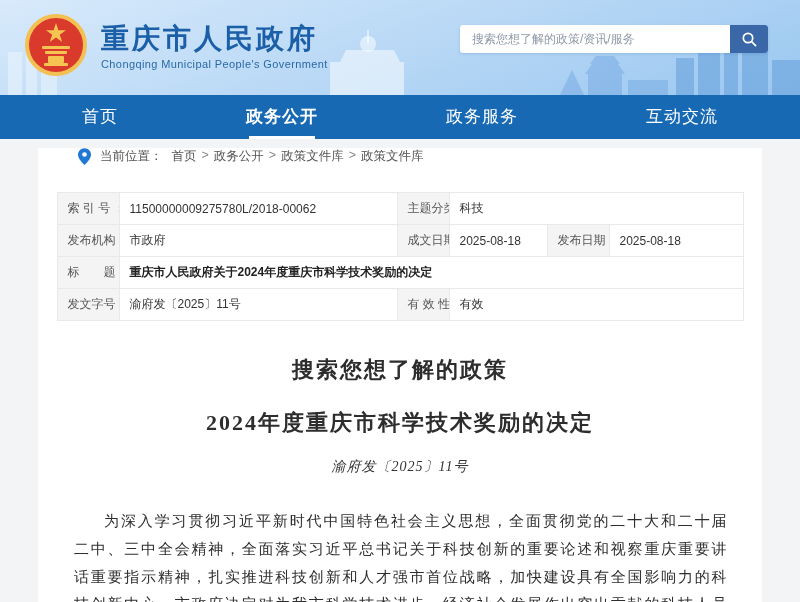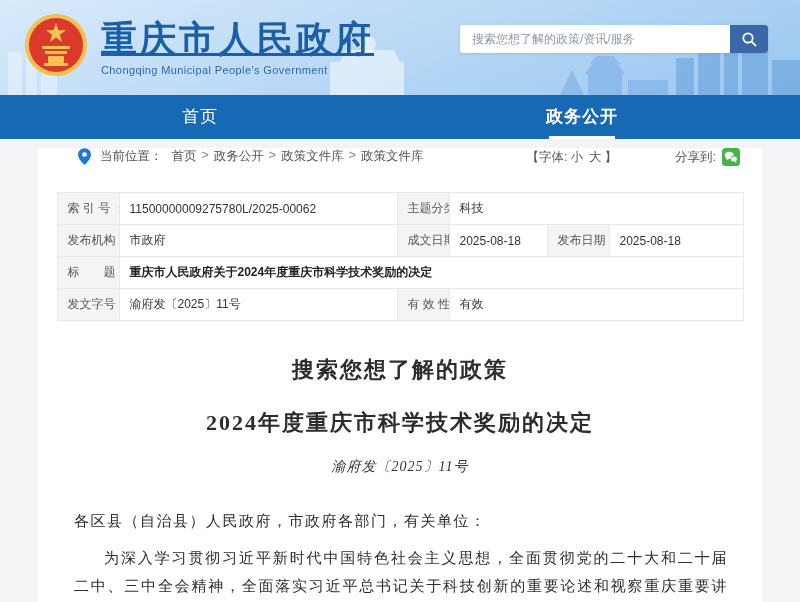--- a/index.html
+++ b/index.html
@@ -5,21 +5,21 @@
   * { box-sizing: border-box; margin: 0; padding: 0; }
   body { font-family: "Liberation Sans", sans-serif; }
   .page { width: 800px; height: 602px; position: relative; overflow: hidden; background: #f3f4f5; }
 
   
   .site-header { position: relative; height: 95px; background: linear-gradient(160deg, #d8eafb 0%, #bcdaf6 45%, #9ac7f0 100%); overflow: hidden; }
   .header-decor { position: absolute; left: 0; top: 0; pointer-events: none; }
   .brand { position: absolute; left: 24px; top: 13px; display: flex; align-items: center; }
   .emblem { width: 64px; height: 64px; }
   .brand-text { margin-left: 13px; }
-  .site-title { font-size: 36px; font-weight: bold; color: #1b5fa8; letter-spacing: 3px; text-decoration: underline; }
+  .site-title { font-size: 28px; font-weight: bold; color: #1b5fa8; letter-spacing: 3px; }
   .site-subtitle { font-size: 11px; color: #2a6aa8; margin-top: 0; letter-spacing: 0.4px; }
   .search-box { position: absolute; right: 32px; top: 25px; width: 308px; height: 28px; display: flex; background: #fff; border-radius: 3px; box-shadow: 0 1px 3px rgba(40,90,150,.18); }
   .search-box input { flex: 1; border: none; outline: none; padding: 0 12px; font-size: 12px; color: #333; background: transparent; }
   .search-box input::placeholder { color: #8d99a5; }
   .search-btn { width: 38px; height: 28px; border: none; background: #3a67a8; border-radius: 0 3px 3px 0; cursor: pointer; display: flex; align-items: center; justify-content: center; }
 
   
   .main-nav { height: 44px; background: #1769b4; display: flex; justify-content: space-around; padding: 0 18px; }
   .nav-item { position: relative; color: #fff; font-size: 17px; line-height: 44px; padding: 0 14px; cursor: pointer; letter-spacing: 1px; }
   .nav-item.active { font-weight: bold; }
@@ -112,75 +112,57 @@
           <circle cx="7" cy="7" r="4.7" fill="none" stroke="#fff" stroke-width="1.7"></circle>
           <line x1="10.6" y1="10.6" x2="14.6" y2="14.6" stroke="#fff" stroke-width="1.7" stroke-linecap="round"></line>
         </svg>
       </button>
     </div>
   </header>
 
   <nav class="main-nav">
     <div class="nav-item">首页</div>
     <div class="nav-item active">政务公开</div>
+    <div class="nav-item">政务服务</div>
+    <div class="nav-item">互动交流</div>
   </nav>
 
   <div class="card">
 
     <div class="breadcrumb-row">
       <span class="pin">
         <svg width="13" height="17" viewBox="0 0 14 18">
           <path d="M7 0 C3.1 0 0 3.1 0 7 c0 4.8 7 11 7 11 s7 -6.2 7 -11 C14 3.1 10.9 0 7 0 z" fill="#1f78d1"></path>
           <circle cx="7" cy="6.8" r="2.5" fill="#fff"></circle>
         </svg>
       </span>
       <span class="crumb-prefix">当前位置：</span>
       <a class="crumb-link">首页</a>
       <span class="crumb-sep">&gt;</span>
       <a class="crumb-link">政务公开</a>
       <span class="crumb-sep">&gt;</span>
       <a class="crumb-link">政策文件库</a>
       <span class="crumb-sep">&gt;</span>
       <a class="crumb-link">政策文件库</a>
 
-      <div class="page-tools">
-        <span class="font-tool">
-          <span>【字体:</span>
-          <span class="font-opt">小</span>
-          <span class="font-opt">大</span>
-          <span>】</span>
-        </span>
-        <span class="share-group">
-          <span class="share-label">分享到:</span>
-          <span class="wechat">
-            <svg width="18" height="18" viewBox="0 0 18 18">
-              <rect x="0" y="0" width="18" height="18" rx="3.5" fill="#44b549"></rect>
-              <ellipse cx="7.2" cy="7.4" rx="4.4" ry="3.7" fill="#fff"></ellipse>
-              <polygon points="5.2,10.2 4,12.2 7,10.8" fill="#fff"></polygon>
-              <ellipse cx="12" cy="11" rx="3.4" ry="2.9" fill="#fff" stroke="#44b549" stroke-width="0.8"></ellipse>
-              <polygon points="13.6,13.2 14.8,14.9 12.2,13.8" fill="#fff"></polygon>
-            </svg>
-          </span>
-        </span>
-      </div>
     </div>
 
     <table class="meta-table">
       <colgroup>
         <col style="width:62px">
           <col style="width:278px">
           <col style="width:52px">
         <col style="width:98px">
           <col style="width:62px">
           <col style="width:134px">
       </colgroup>
       <tbody>
         <tr>
           <td class="lbl">索 引 号 ：</td>
-          <td>11500000009275780L/2025-00062</td>
+          <td>11500000009275780L/2018-00062</td>
           <td class="lbl">主题分类 ：</td>
           <td colspan="3">科技</td>
         </tr>
         <tr>
           <td class="lbl">发布机构 ：</td>
           <td>市政府</td>
           <td class="lbl">成文日期 ：</td>
           <td>2025-08-18</td>
           <td class="lbl">发布日期 ：</td>
           <td>2025-08-18</td>
@@ -196,18 +178,17 @@
           <td colspan="3">有效</td>
         </tr>
       </tbody>
     </table>
 
     <h1 class="doc-title l1">搜索您想了解的政策</h1>
     <h1 class="doc-title l2">2024年度重庆市科学技术奖励的决定</h1>
     <div class="doc-number">渝府发〔2025〕11号</div>
 
     <div class="doc-body">
-      <p class="salutation">各区县（自治县）人民政府，市政府各部门，有关单位：</p>
       <p class="para">为深入学习贯彻习近平新时代中国特色社会主义思想，全面贯彻党的二十大和二十届二中、三中全会精神，全面落实习近平总书记关于科技创新的重要论述和视察重庆重要讲话重要指示精神，扎实推进科技创新和人才强市首位战略，加快建设具有全国影响力的科技创新中心，市政府决定对为我市科学技术进步、经济社会发展作出突出贡献的科技人员和组织给予奖励。</p>
     </div>
 
   </div>
 </div>
 
 </body></html>

